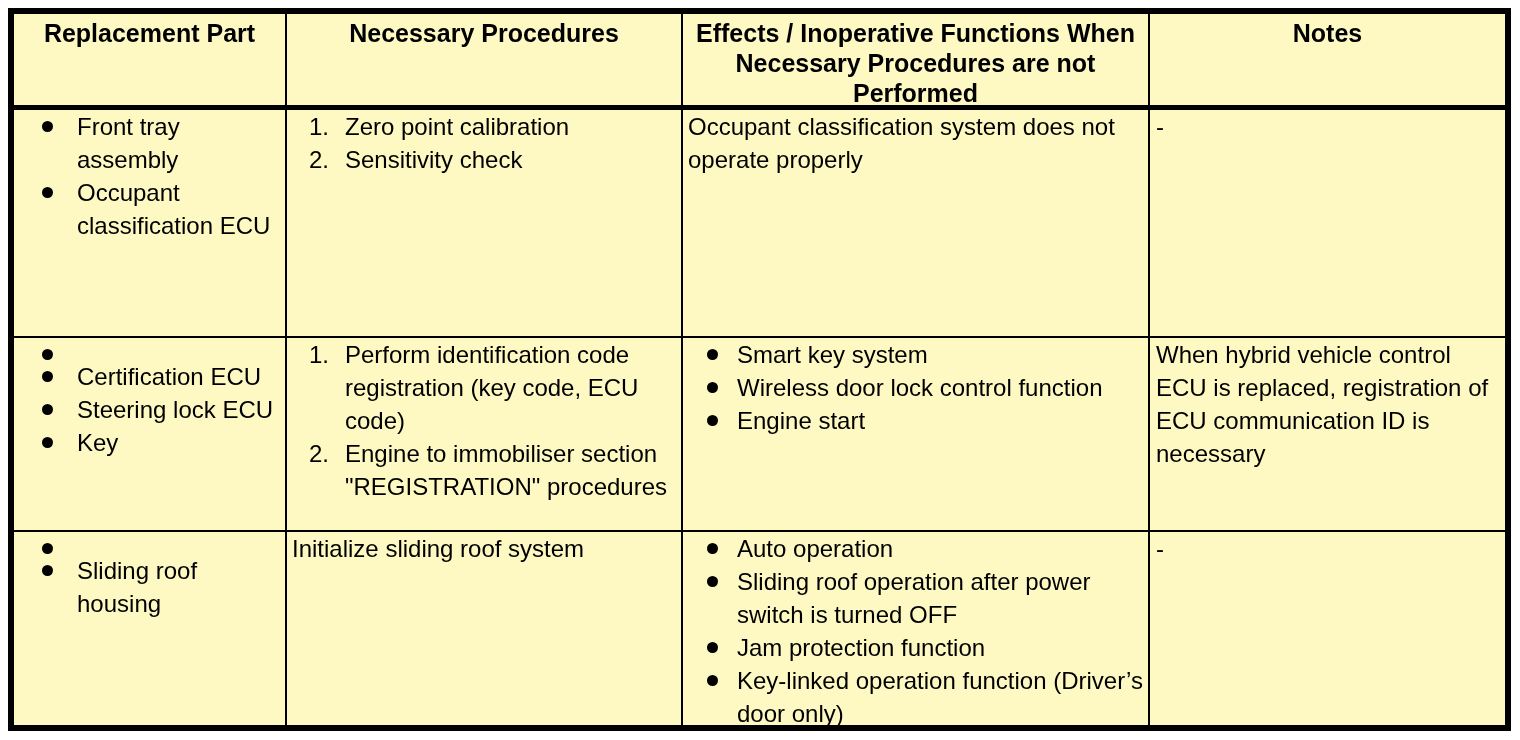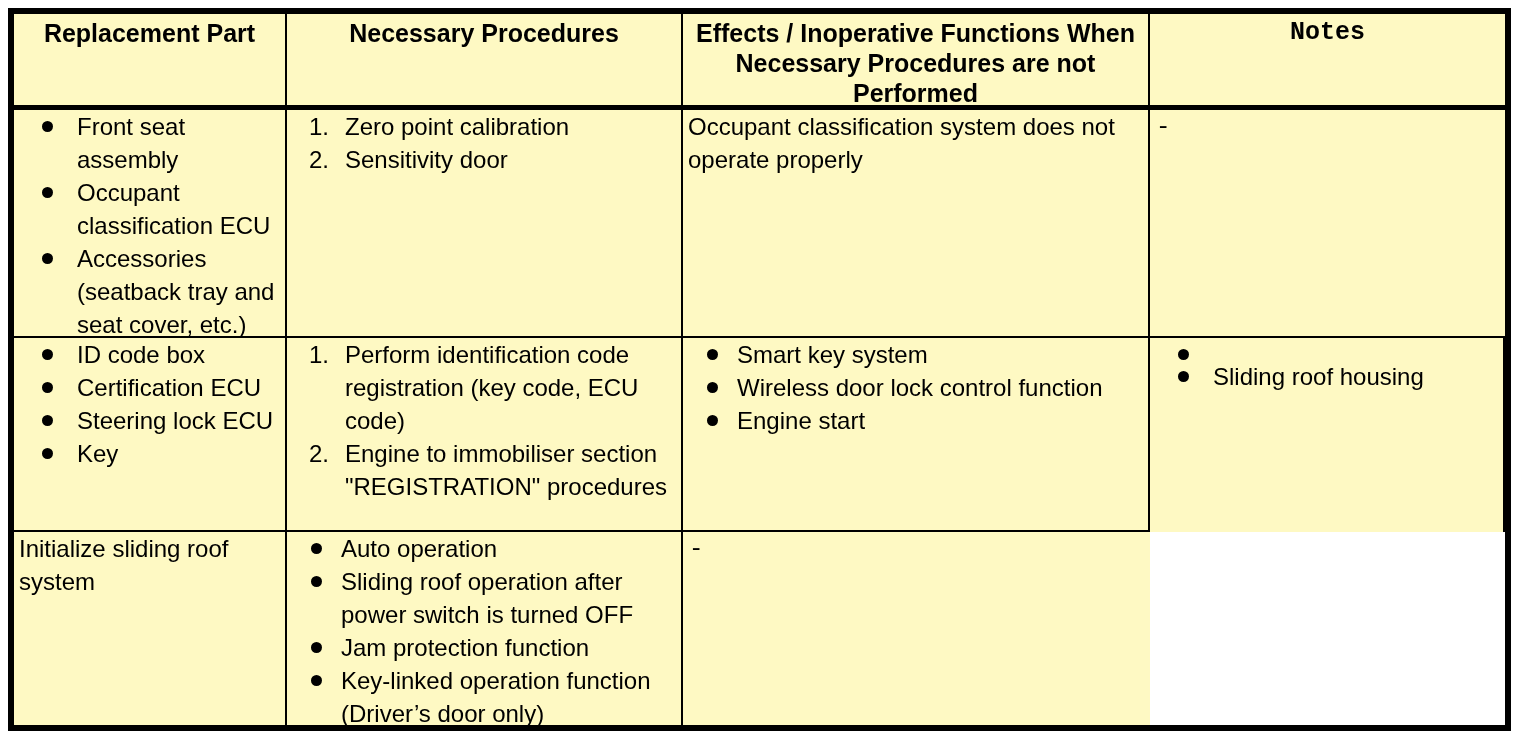--- a/index.html
+++ b/index.html
@@ -34,21 +34,21 @@
   }
   .cell {
     box-sizing: border-box;
     border-right: 2px solid #000000;
     border-bottom: 2px solid #000000;
     overflow: hidden;
     display: flex;
     flex-direction: column;
     background: #fef9c3;
   }
-  .cell.last-col { border-right: none; font-family: Liberation Mono, monospace; }
+  .cell.last-col { border-right: none; }
   .cell.last-row { border-bottom: none; }
   .cell.header {
     border-bottom-width: 5px;
     align-items: center;
     text-align: center;
     font-weight: bold;
     font-size: 25px;
     line-height: 30px;
     padding: 4px 8px;
   }
@@ -94,55 +94,50 @@
       <span>Effects / Inoperative Functions When Necessary Procedures are not Performed</span>
     </div>
     <div class="cell header c3 last-col">
       <span>Notes</span>
     </div>
 
   <div class="cell body c0">
         <div class="list bullets">
           <div class="li">
             <span class="marker"></span>
-            <span class="li-text">Front seat assembly</span>
+            <span class="li-text">Front tray assembly</span>
           </div>
           <div class="li">
             <span class="marker"></span>
             <span class="li-text">Occupant classification ECU</span>
-          </div>
-          <div class="li">
-            <span class="marker"></span>
-            <span class="li-text">Accessories (seatback tray and seat cover, etc.)</span>
           </div>
         </div>
       </div>
       <div class="cell body c1">
         <div class="list numbered">
           <div class="li">
             <span class="marker">1.</span>
             <span class="li-text">Zero point calibration</span>
           </div>
           <div class="li">
             <span class="marker">2.</span>
-            <span class="li-text">Sensitivity door</span>
+            <span class="li-text">Sensitivity check</span>
           </div>
         </div>
       </div>
       <div class="cell body c2">
         <div class="cell-text">Occupant classification system does not operate properly</div>
       </div>
       <div class="cell body c3 last-col">
         <div class="cell-text">-</div>
       </div>
       <div class="cell body c0">
         <div class="list bullets">
           <div class="li">
             <span class="marker"></span>
-            <span class="li-text">ID code box</span>
           </div>
           <div class="li">
             <span class="marker"></span>
             <span class="li-text">Certification ECU</span>
           </div>
           <div class="li">
             <span class="marker"></span>
             <span class="li-text">Steering lock ECU</span>
           </div>
           <div class="li">
@@ -172,20 +167,23 @@
           <div class="li">
             <span class="marker"></span>
             <span class="li-text">Wireless door lock control function</span>
           </div>
           <div class="li">
             <span class="marker"></span>
             <span class="li-text">Engine start</span>
           </div>
         </div>
       </div>
+      <div class="cell body c3 last-col">
+        <div class="cell-text">When hybrid vehicle control ECU is replaced, registration of ECU communication ID is necessary</div>
+      </div>
       <div class="cell body c0 last-row">
         <div class="list bullets">
           <div class="li">
             <span class="marker"></span>
           </div>
           <div class="li">
             <span class="marker"></span>
             <span class="li-text">Sliding roof housing</span>
           </div>
         </div>

